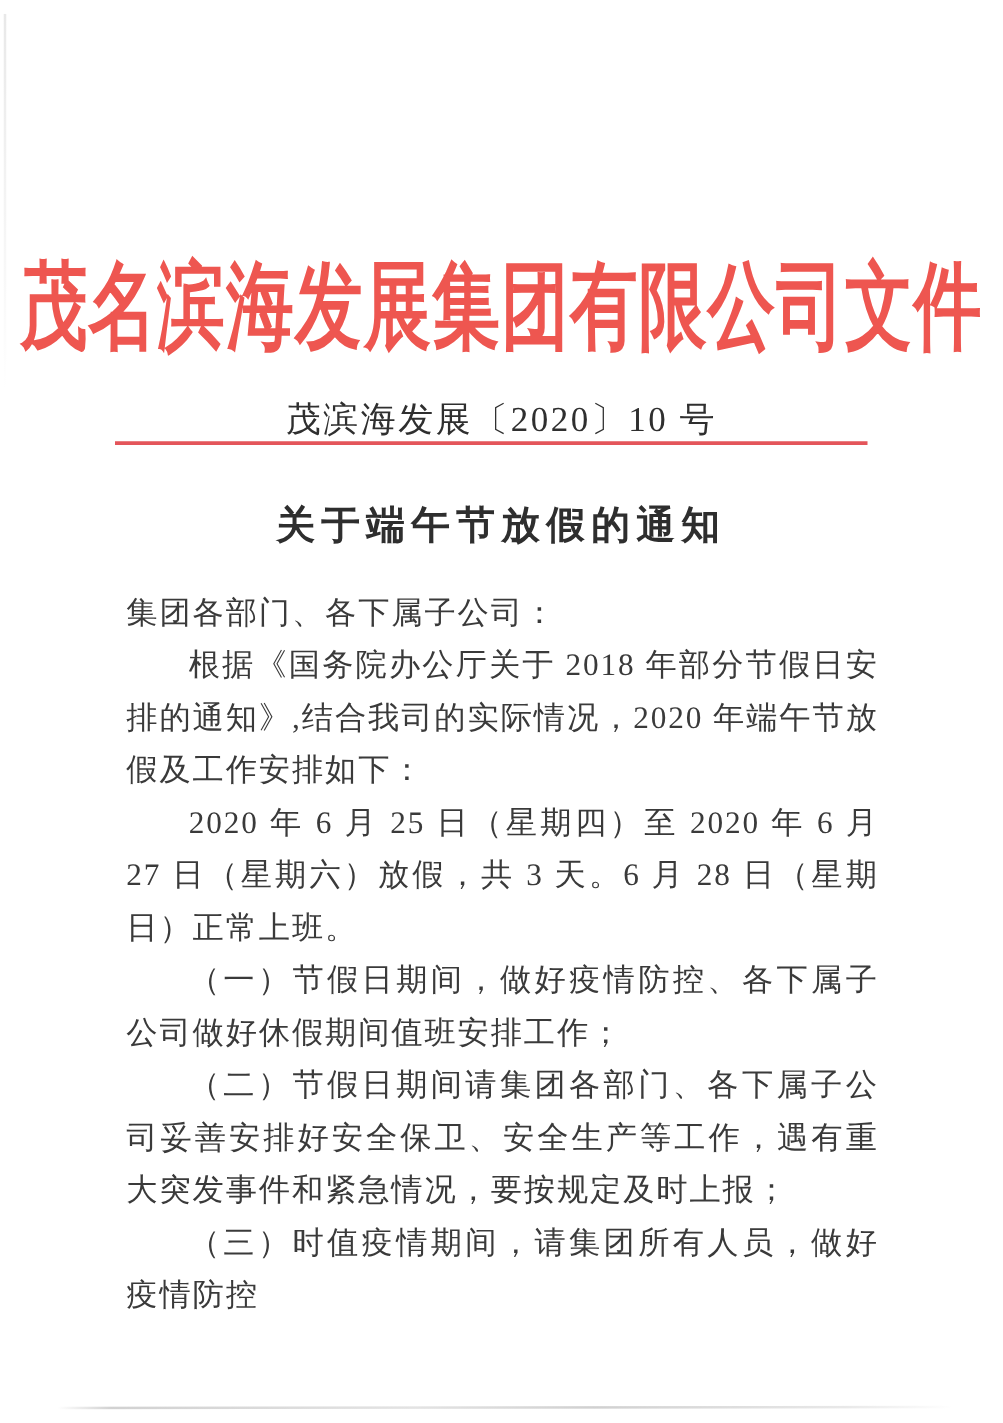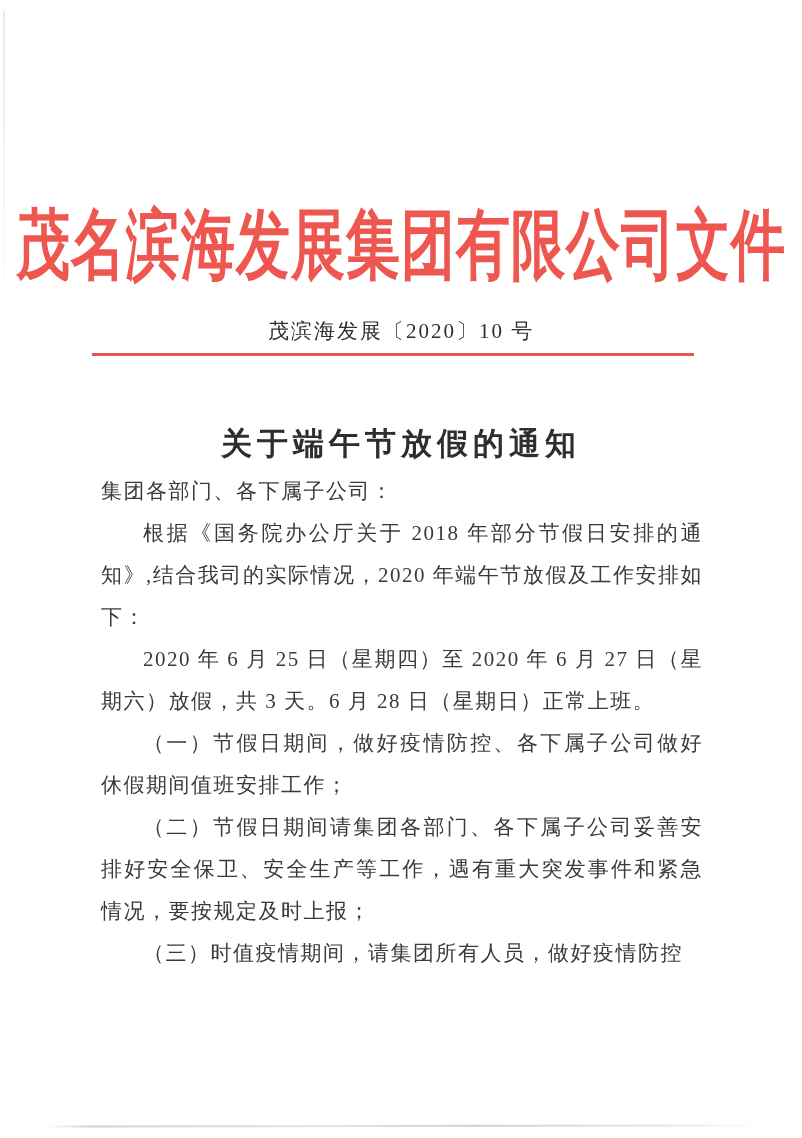--- a/index.html
+++ b/index.html
@@ -56,54 +56,54 @@
     transform:scaleY(1.42);
     transform-origin:center top;
     white-space:nowrap;
   }
   .doc-number{
     position:absolute;
     top:306px;
     left:0;
     width:100%;
     text-align:center;
-    font-size:21px;
+    font-size:28px;
     letter-spacing:2px;
     color:#2f2f2f;
     white-space:nowrap;
   }
   .red-rule{
     position:absolute;
     top:342px;
     left:92px;
     width:602px;
     height:3px;
     background:var(--rule-red);
   }
   .notice-title{
     position:absolute;
-    top:412px;
+    top:388px;
     left:0;
     width:100%;
     margin:0;
     text-align:center;
     font-size:31px;
     font-weight:bold;
     letter-spacing:5px;
     color:#2e2e2e;
     white-space:nowrap;
     font-family:Liberation Mono, monospace;
   }
   .body-block{
     position:absolute;
     top:459px;
     left:101px;
     width:602px;
     color:var(--text-color);
-    font-size:21px;
+    font-size:25px;
     line-height:42px;
     letter-spacing:1.5px;
     text-align:justify;
   }
   .salutation{
     margin:0;
     text-indent:0;
   }
   .para{
     margin:0;

